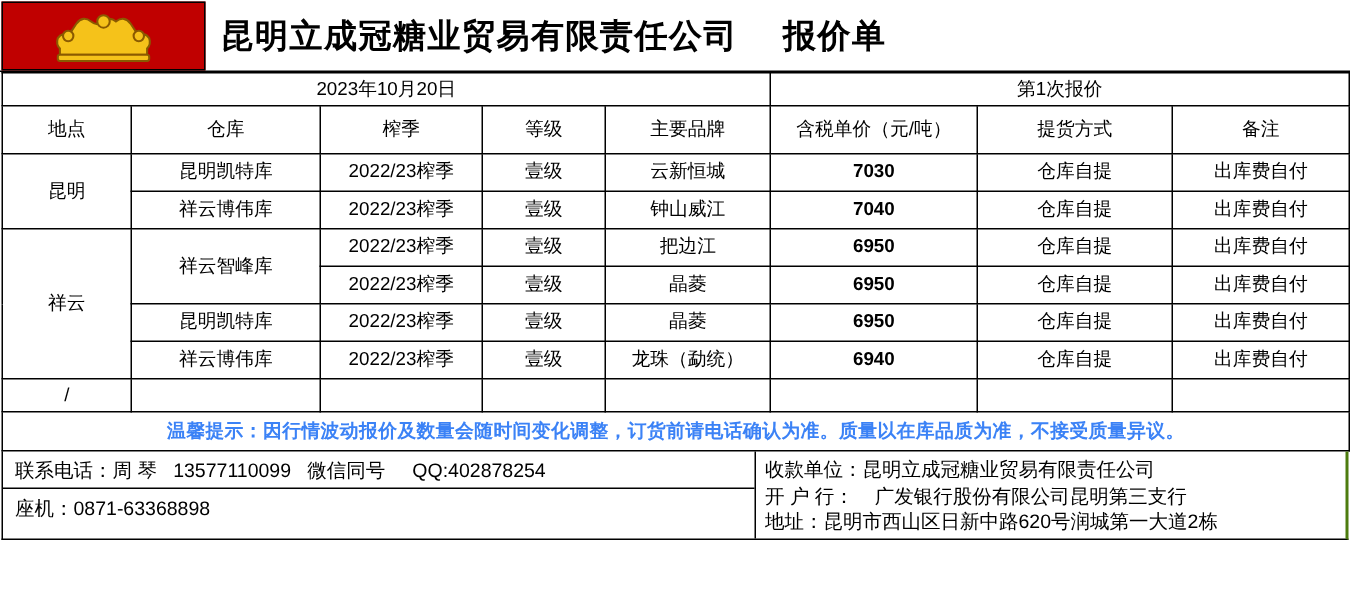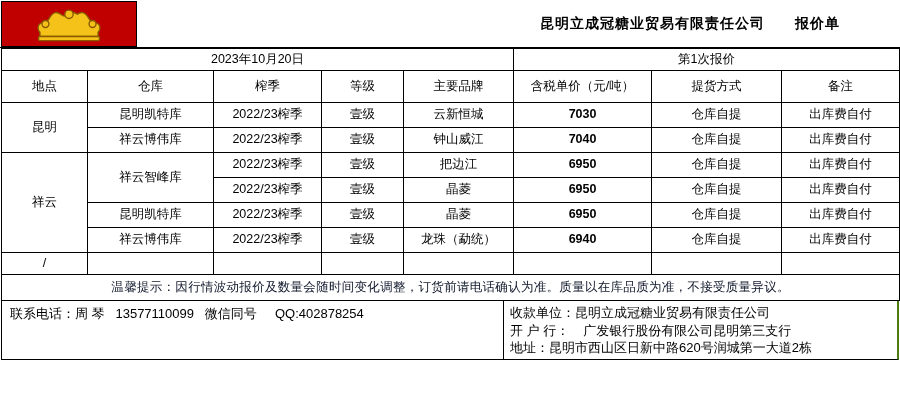--- a/index.html
+++ b/index.html
@@ -41,22 +41,22 @@
     margin-left: 1px;
     margin-top: 1px;
   }
   .logo-crown {
     width: 70px;
     height: 36px;
     display: block;
   }
   .title-cell {
     flex: 1;
-    text-align: right;
-    font-size: 14px;
+    text-align: left;
+    font-size: 22px;
     font-weight: bold;
     letter-spacing: 1px;
     padding-left: 10px;
     padding-right: 60px;
   }
   .title-cell .gap {
     display: inline-block;
     width: 30px;
   }
   
@@ -90,23 +90,23 @@
   .price {
     font-weight: bold;
     font-size: 14px;
     margin-top: 44px;
   }
   .region {
     font-size: 15px;
   }
   .warn td {
     height: 26px;
-    color: #0f172a;
-    font-size: 13px;
-    font-weight: normal;
+    color: #3b82f6;
+    font-size: 13px;
+    font-weight: bold;
     letter-spacing: 0.3px;
   }
   .slash td {
     height: 22px;
     text-align: left;
     padding-left: 6px;
   }
   
   .footer {
     display: flex;
@@ -269,20 +269,21 @@
 
     <tr class="warn">
       <td colspan="8">温馨提示：因行情波动报价及数量会随时间变化调整，订货前请电话确认为准。质量以在库品质为准，不接受质量异议。</td>
     </tr>
   </tbody>
     </table>
 
   <div class="footer">
     <div class="foot-left">
       <div class="line">联系电话：周 琴   13577110099   微信同号     QQ:402878254</div>
+      <div class="line">座机：0871-63368898</div>
     </div>
     <div class="foot-right">
       <div class="rline"><span>收款单位：</span><span>昆明立成冠糖业贸易有限责任公司</span></div>
       <div class="rline"><span>开 户 行：</span><span class="sp2"></span><span>广发银行股份有限公司昆明第三支行</span></div>
       <div class="rline"><span>地址：</span><span>昆明市西山区日新中路620号润城第一大道2栋</span></div>
     </div>
   </div>
 
 </div>
 

